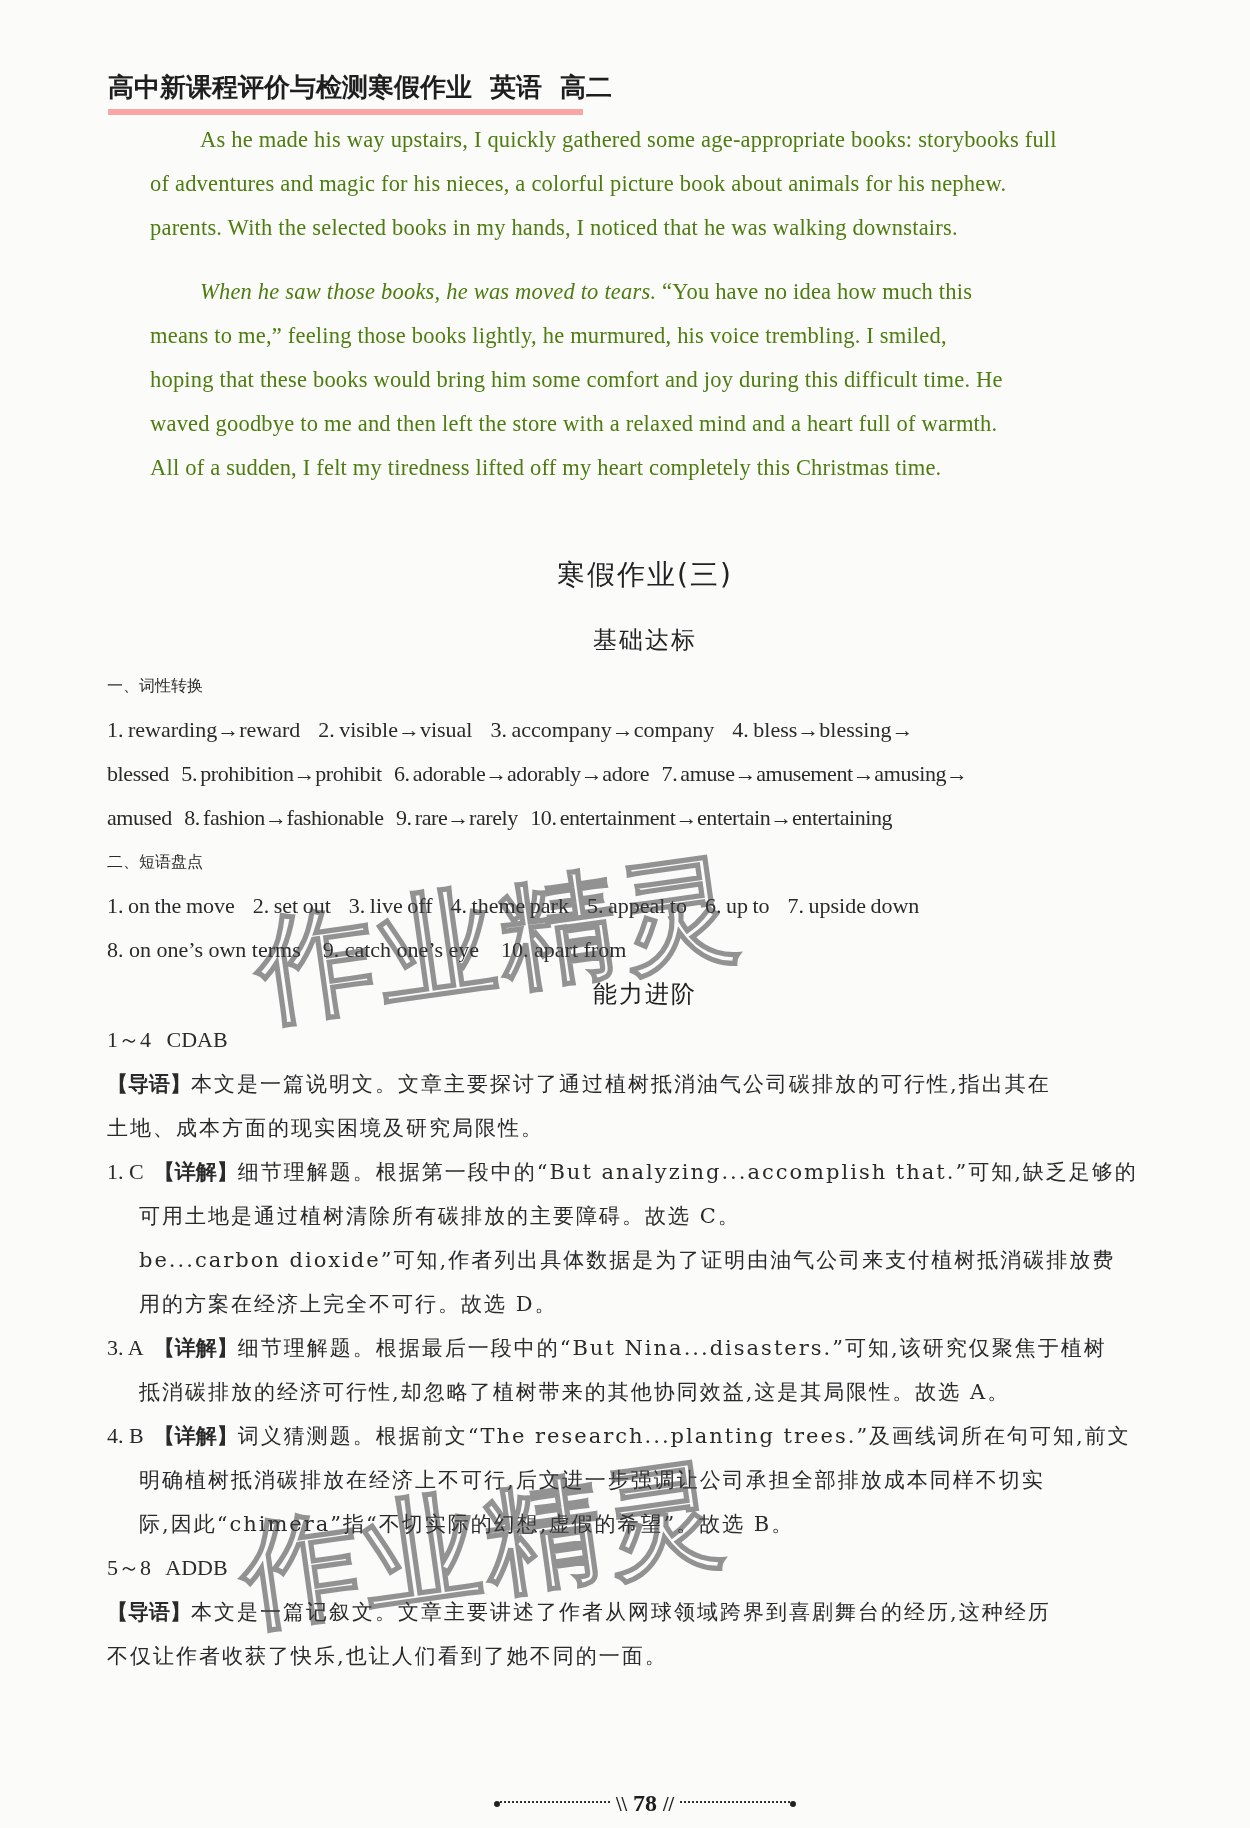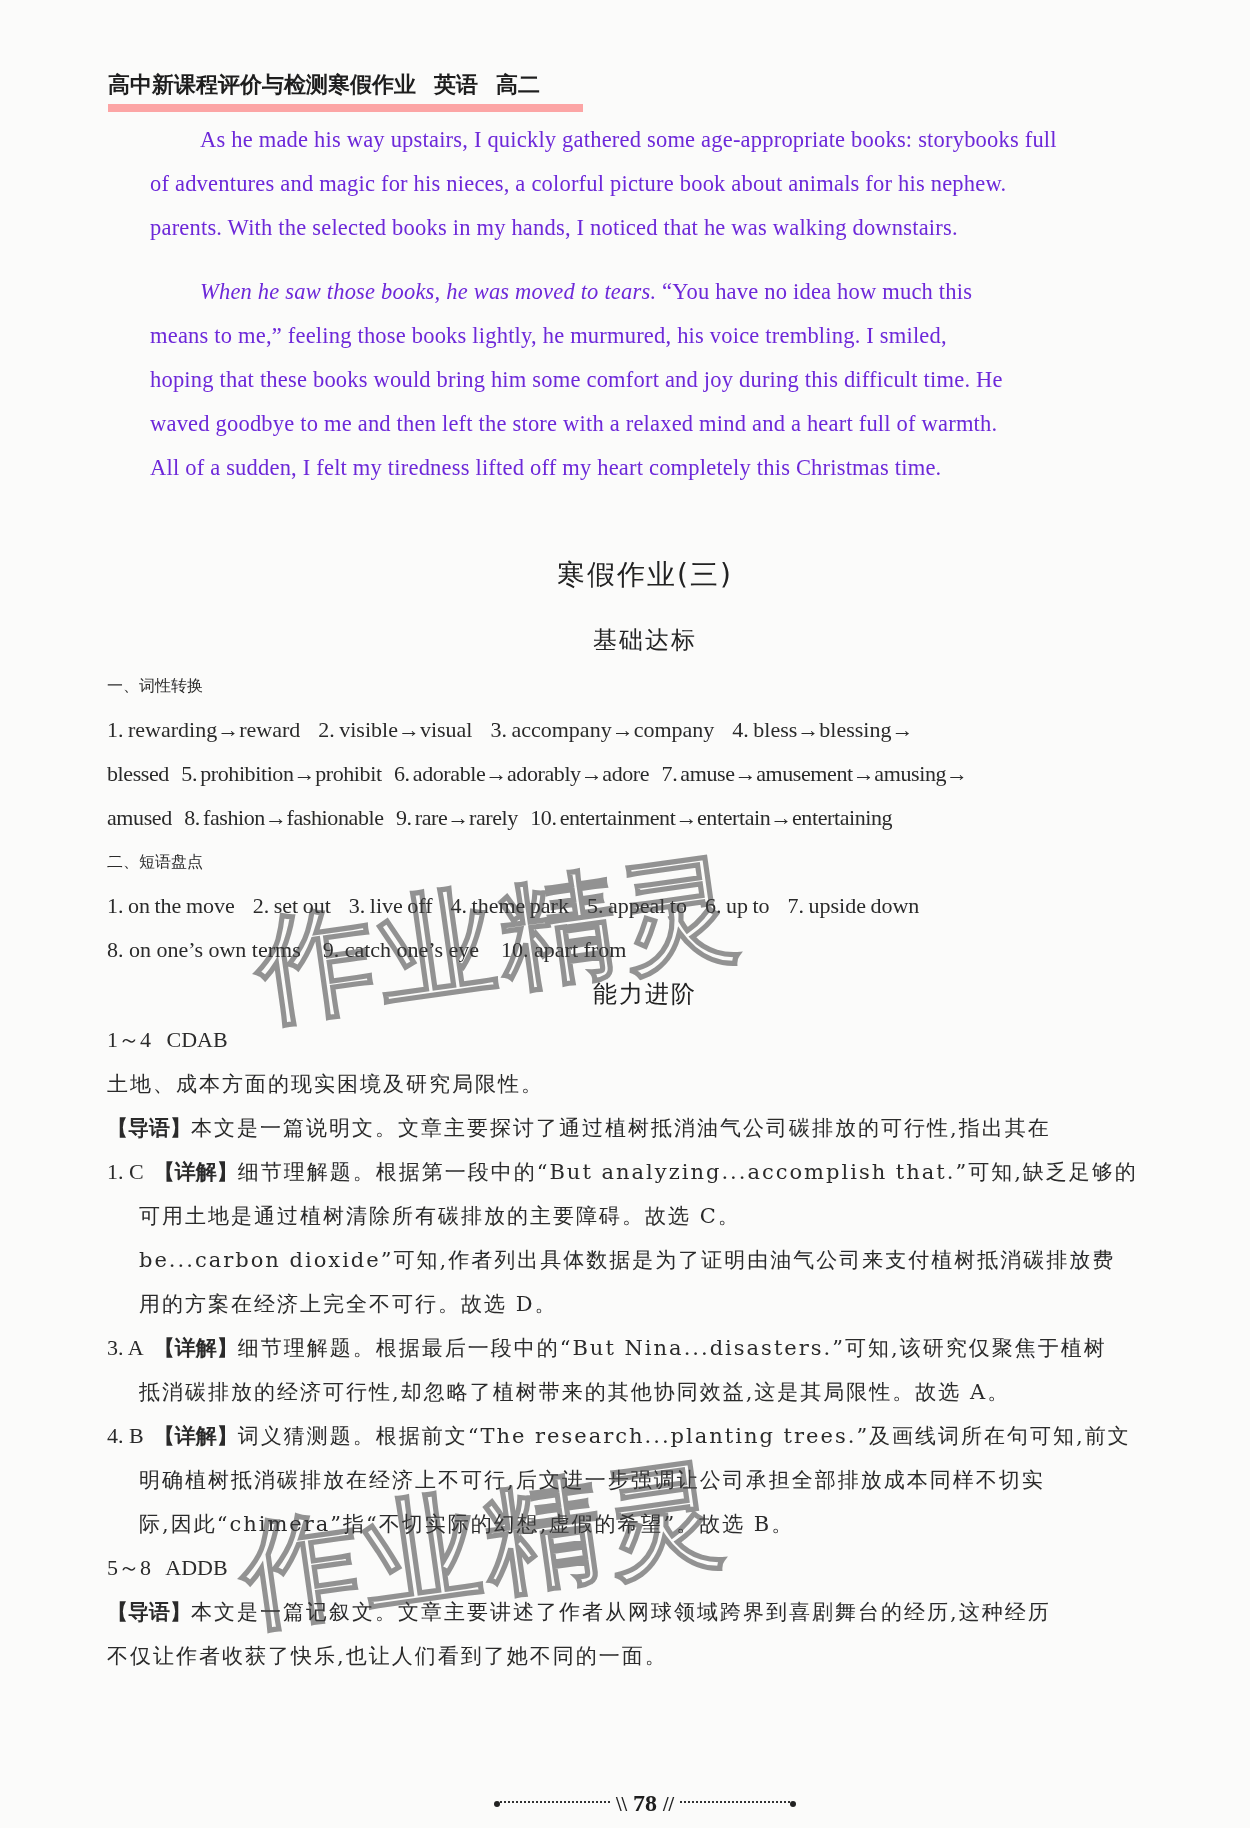--- a/index.html
+++ b/index.html
@@ -3,29 +3,29 @@
 <meta charset="utf-8">
 <style>
   html, body { margin: 0; padding: 0; }
   body {
     width: 1250px; height: 1828px; position: relative; overflow: hidden;
     background: #fbfbfa; color: #1e1e1e;
     font-family: "Liberation Serif", "DejaVu Serif", serif;
   }
   .header {
     position: absolute; left: 108px; top: 70px; width: 475px;
-    font-family: "DejaVu Serif", serif; font-size: 22px; font-weight: bold;
-    letter-spacing: 0px; padding-bottom: 4px; border-bottom: 8px solid #fca5a5;
+    font-family: "DejaVu Serif", serif; font-size: 26px; font-weight: bold;
+    letter-spacing: 0px; padding-bottom: 4px; border-bottom: 6px solid #fca5a5;
     white-space: nowrap;
   }
   .header span { margin-right: 18px; }
   .para {
     position: absolute; left: 150px; width: 1035px;
     font-size: 22.5px; line-height: 44px; text-align: justify;
-    color: #6d28d9; letter-spacing: 0.2px;
+    color: #4d7c0f; letter-spacing: 0.2px;
   }
   .para .first { text-indent: 50px; }
   .para i { font-style: italic; }
   .center-h {
     position: absolute; left: 0; width: 1290px; text-align: center;
     font-family: "DejaVu Sans", sans-serif; color: #222;
   }
   .h1 { top: 556px; font-size: 28px; letter-spacing: 2px; }
   .h2 { top: 624px; font-size: 24px; letter-spacing: 2px; }
   .h3 { top: 978px; font-size: 24px; letter-spacing: 2px; }
@@ -82,22 +82,22 @@
   <div class="line" style="white-space:pre; letter-spacing:-0.4px; word-spacing:-2px;">amused    8. fashion→fashionable    9. rare→rarely    10. entertainment→entertain→entertaining</div>
   <div class="sec-label">二、短语盘点</div>
   <div class="line" style="white-space:pre; word-spacing:-1px;">1. on the move    2. set out    3. live off    4. theme park    5. appeal to    6. up to    7. upside down</div>
   <div class="line" style="white-space:pre;">8. on one’s own terms    9. catch one’s eye    10. apart from</div>
 </div>
 
 <div class="center-h h3">能力进阶</div>
 
 <div class="body-block" style="top:1018px;">
   <div class="line"><span class="ans">1～4</span> <span>CDAB</span></div>
+  <div class="line"><span class="tag">【导语】</span><span class="cn">本文是一篇说明文。文章主要探讨了通过植树抵消油气公司碳排放的可行性,指出其在</span></div>
   <div class="line cn">土地、成本方面的现实困境及研究局限性。</div>
-  <div class="line"><span class="tag">【导语】</span><span class="cn">本文是一篇说明文。文章主要探讨了通过植树抵消油气公司碳排放的可行性,指出其在</span></div>
 
   <div class="line"><span class="ans">1. C</span><span class="tag">【详解】</span><span class="cn">细节理解题。根据第一段中的“But analyzing...accomplish that.”可知,缺乏足够的</span></div>
   <div class="line cn indent">可用土地是通过植树清除所有碳排放的主要障碍。故选 C。</div>
 
   <div class="line cn indent">be...carbon dioxide”可知,作者列出具体数据是为了证明由油气公司来支付植树抵消碳排放费</div>
   <div class="line cn indent">用的方案在经济上完全不可行。故选 D。</div>
 
   <div class="line"><span class="ans">3. A</span><span class="tag">【详解】</span><span class="cn">细节理解题。根据最后一段中的“But Nina...disasters.”可知,该研究仅聚焦于植树</span></div>
   <div class="line cn indent">抵消碳排放的经济可行性,却忽略了植树带来的其他协同效益,这是其局限性。故选 A。</div>
 

